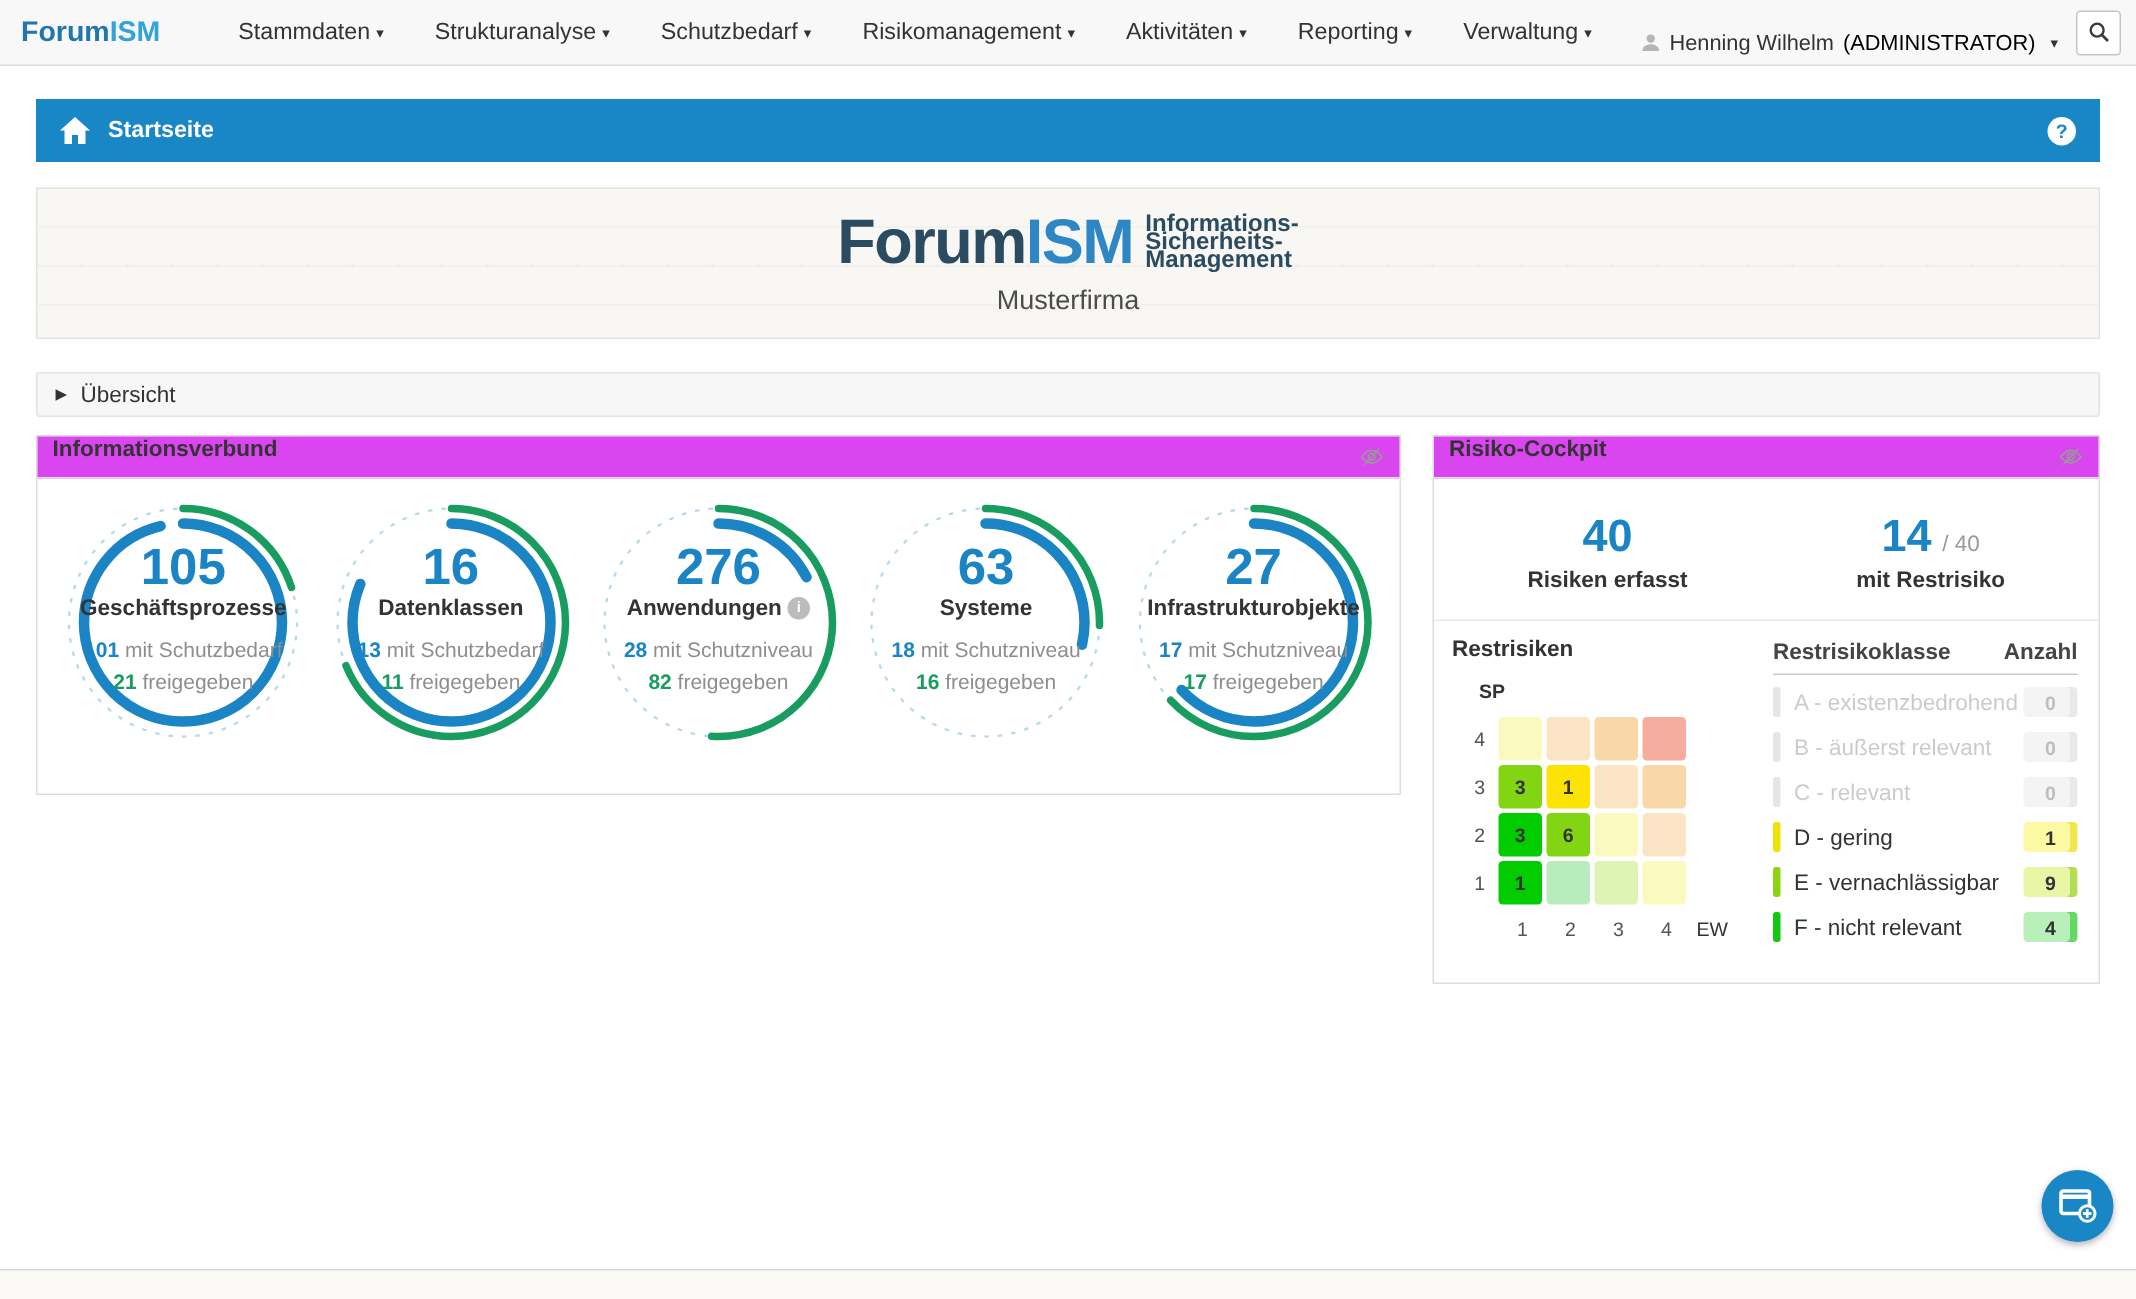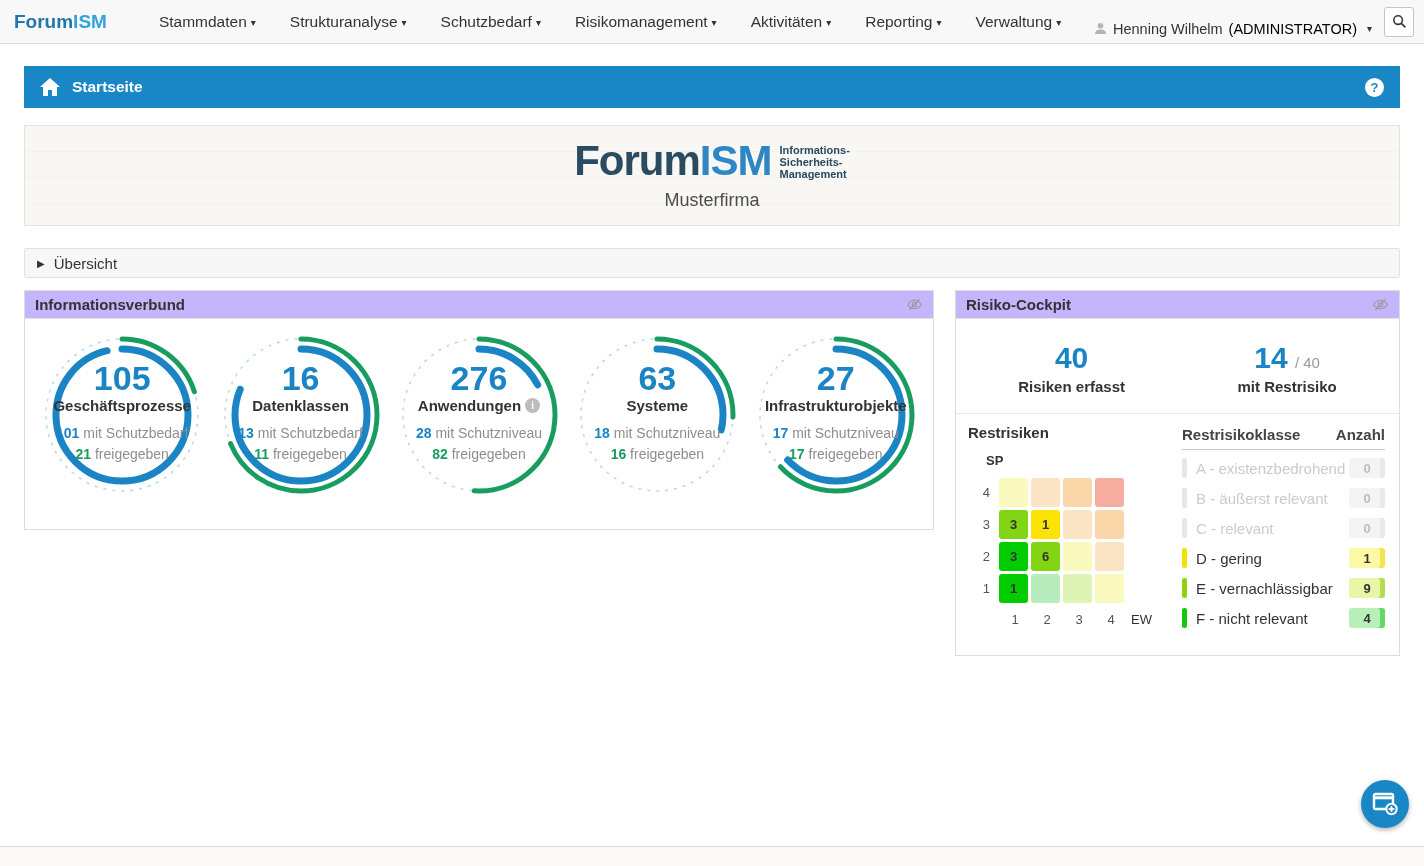--- a/index.html
+++ b/index.html
@@ -36,37 +36,37 @@
         background-image:
           linear-gradient(60deg, rgba(150,140,120,0.07) 1px, transparent 1.5px),
           linear-gradient(-60deg, rgba(150,140,120,0.07) 1px, transparent 1.5px),
           linear-gradient(0deg, rgba(150,140,120,0.05) 1px, transparent 1.5px);
         background-size:30px 52px,30px 52px,30px 26px;
         display:flex;flex-direction:column;align-items:center;justify-content:center;}
   .hero-logo{display:flex;align-items:flex-start;}
   .hero-logo .big{font-size:42px;line-height:42px;font-weight:600;letter-spacing:-1px;}
   .hero-logo .big .p1{color:#2a4b60;}
   .hero-logo .big .p2{color:#2e87c4;}
-  .hero-tagline{margin-left:8px;margin-top:4px;font-size:11px;line-height:12px;
+  .hero-tagline{margin-left:8px;margin-top:4px;font-size:16px;line-height:12px;
                 font-weight:600;color:#2a4b60;}
   .hero-company{margin-top:8px;font-size:18px;color:#4c4c4c;}
 
   
   .overview{position:absolute;left:24px;right:24px;top:248px;height:30px;background:#f7f7f7;
             border:1px solid #e2e2e2;border-radius:2px;box-sizing:border-box;display:flex;
             align-items:center;padding:0 12px;cursor:pointer;}
   .overview .tri{font-size:10px;color:#333;margin-right:9px;}
   .overview .lbl{font-size:15px;color:#333;}
 
   
   .panel{position:absolute;background:#fff;border:1px solid #ddd;box-sizing:border-box;}
   .panel-left{left:24px;top:290px;width:910px;height:240px;}
   .panel-right{left:955px;top:290px;width:445px;height:366px;}
-  .panel-header{height:27px;background:#c4b5fd;border-bottom:1px solid #e3e3e3;display:flex;
-                align-items:center;padding:0 10px;}
+  .panel-header{height:27px;background:#d946ef;border-bottom:1px solid #e3e3e3;display:flex;
+                padding:0 10px;}
   .panel-title{font-weight:bold;font-size:15px;color:#333;}
   .eye-btn{margin-left:auto;cursor:pointer;display:flex;align-items:center;background:none;border:none;padding:0;}
 
   
   .stats{display:flex;justify-content:space-around;padding:14px 8px 0 8px;}
   .stat{position:relative;width:164px;height:164px;cursor:pointer;}
   .stat svg{position:absolute;left:0;top:0;}
   .stat-inner{position:absolute;inset:0;display:flex;flex-direction:column;align-items:center;
               text-align:center;padding-top:26px;}
   .stat-value{font-size:34px;line-height:38px;font-weight:bold;color:#1a84c5;}

